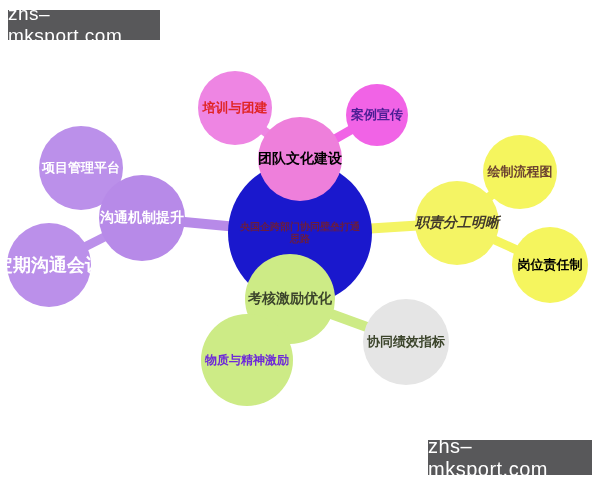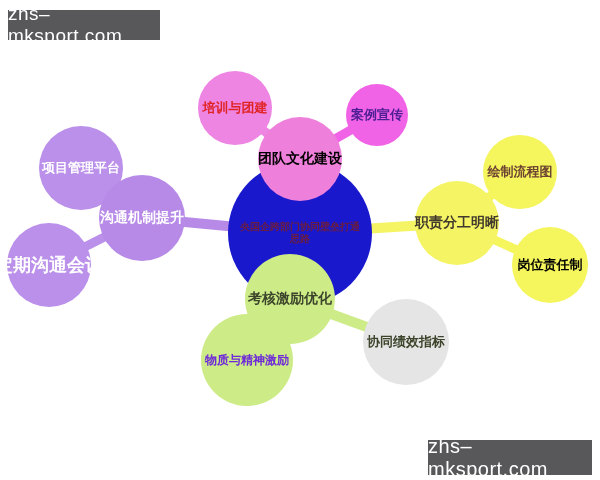--- a/index.html
+++ b/index.html
@@ -18,21 +18,21 @@
   .n-center .clines{width:150px;}
   
   .n-team{left:258px;top:117px;width:84px;height:84px;background:#ee7fdb;color:#000000;font-size:14px;}
   .n-training{left:198px;top:71px;width:74px;height:74px;background:#ee85e3;color:#e02424;font-size:13px;}
   .n-case{left:346px;top:84px;width:62px;height:62px;background:#f163e6;color:#4c1d95;font-size:13px;}
   
   .n-comm{left:99px;top:175px;width:86px;height:86px;background:#b78ae8;color:#ffffff;font-size:14px;}
   .n-platform{left:39px;top:126px;width:84px;height:84px;background:#bb90ea;color:#ffffff;font-size:13px;}
   .n-meeting{left:7px;top:223px;width:84px;height:84px;background:#bb90ea;color:#ffffff;font-size:18px;}
   
-  .n-duty{left:415px;top:181px;width:84px;height:84px;background:#f4f464;color:#423a2c;font-size:14px;}
+  .n-duty{left:415px;top:181px;width:84px;height:84px;background:#f4f464;color:#423a2c;font-size:14px;font-style:italic;}
   .n-flow{left:483px;top:135px;width:74px;height:74px;background:#f5f55e;color:#6d4431;font-size:13px;}
   .n-post{left:512px;top:227px;width:76px;height:76px;background:#f5f55e;color:#000000;font-size:13px;}
   
   .n-assess{left:245px;top:254px;width:90px;height:90px;background:#cdeb86;color:#3c452c;font-size:14px;}
   .n-material{left:201px;top:314px;width:92px;height:92px;background:#cdeb86;color:#6d28d9;font-size:12px;}
   .n-kpi{left:363px;top:299px;width:86px;height:86px;background:#e5e5e5;color:#3c452c;font-size:13px;justify-content:center;}
   
   .wm{
     position:absolute;background:#58585a;color:#ffffff;display:flex;align-items:center;justify-content:center;
     font-size:19px;font-weight:normal;letter-spacing:0.5px;

